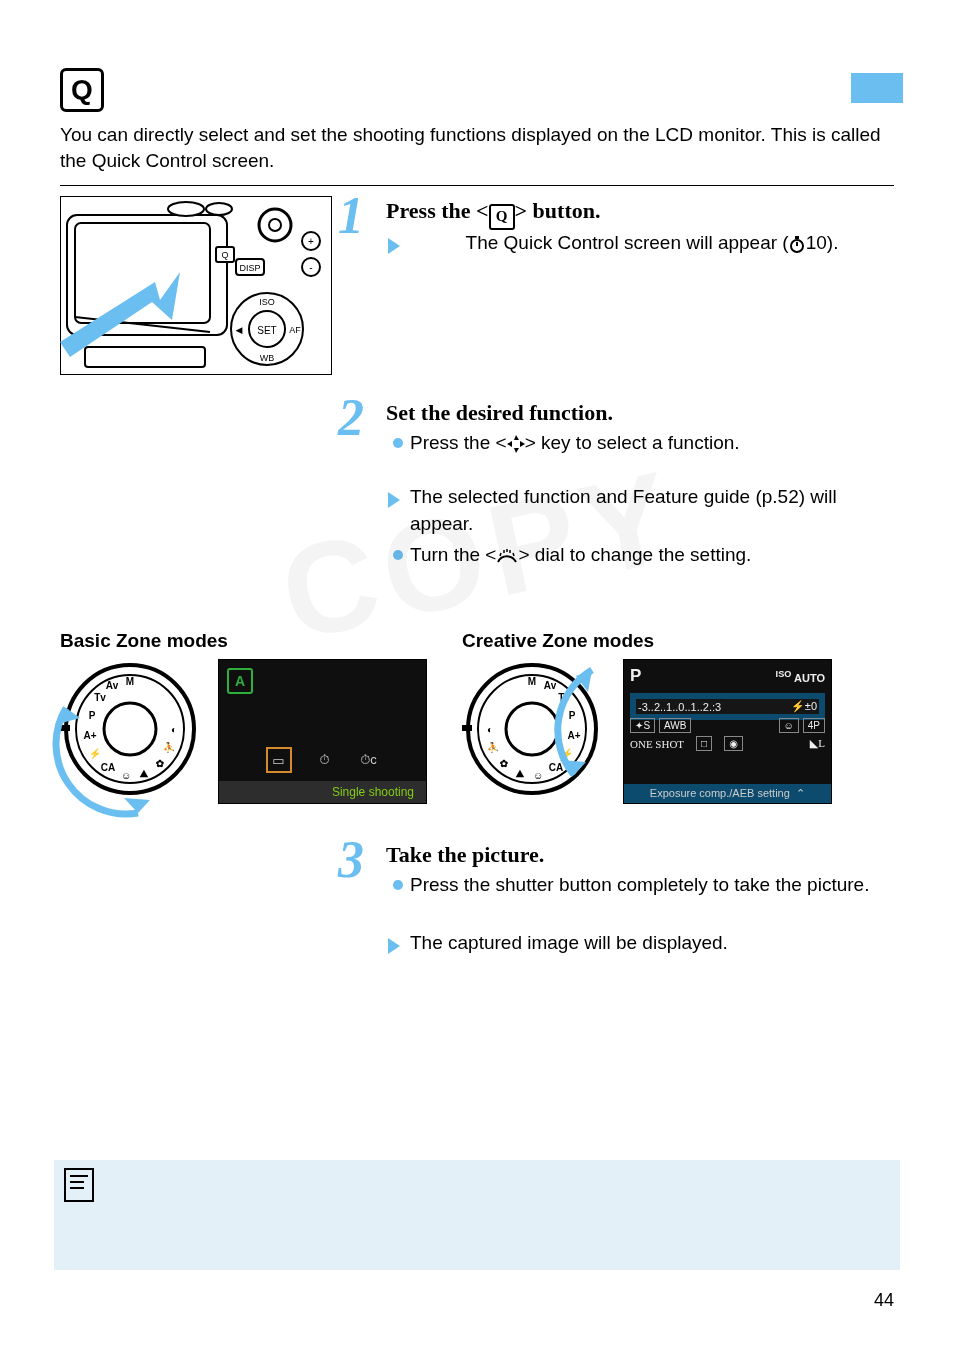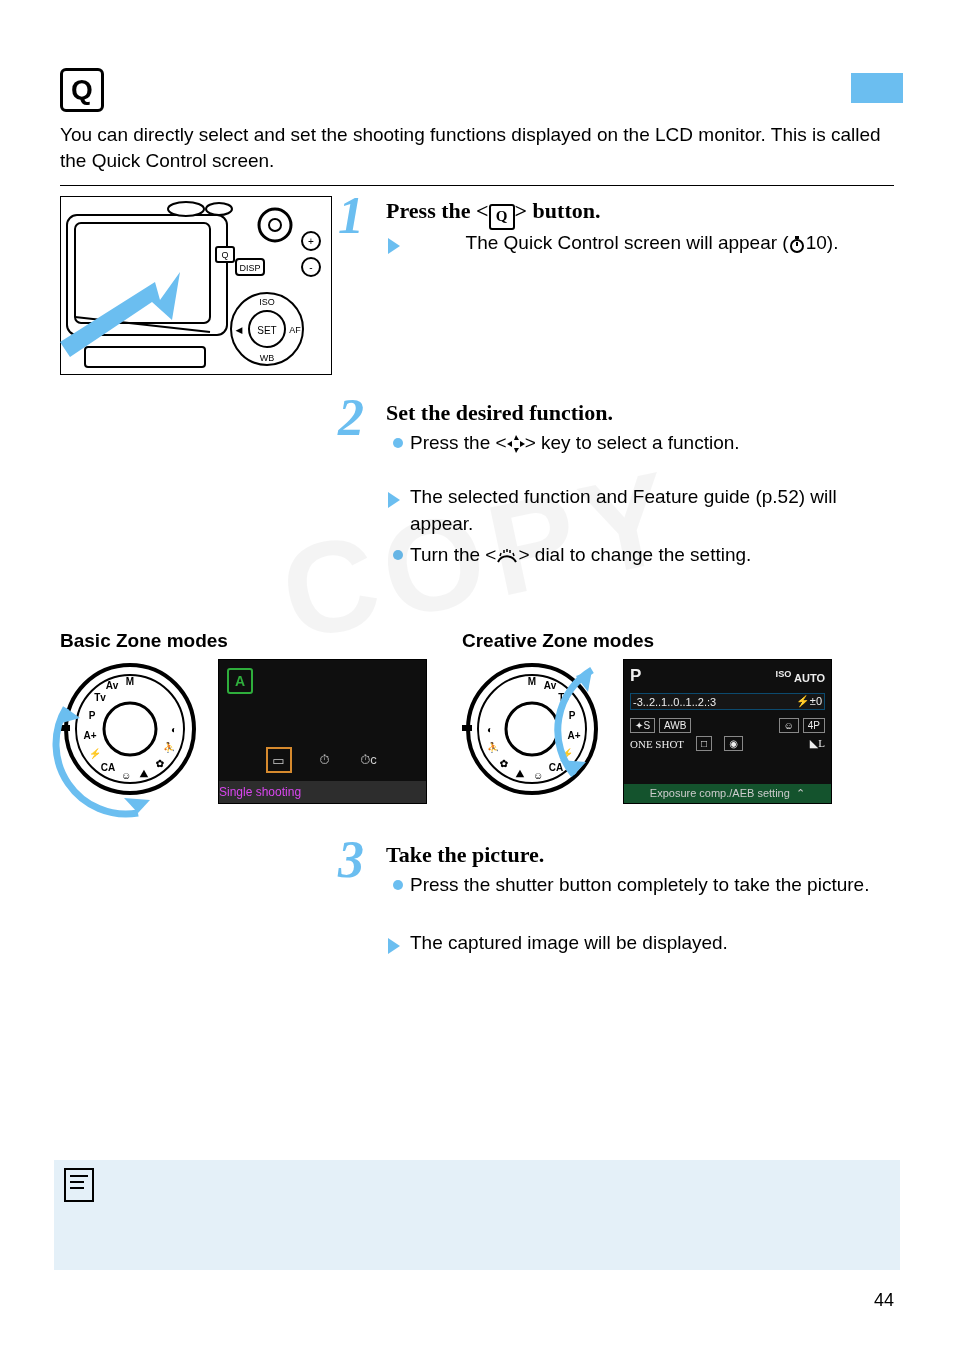--- a/index.html
+++ b/index.html
@@ -170,32 +170,32 @@
   .sb1 .icons-row span {
     width:22px; height:22px; display:flex; align-items:center; justify-content:center;
     color:#ccc;
   }
   .sb1 .icons-row .sel {
     border:2px solid #d68a2e;
   }
   .sb1 .label-bar {
     position:absolute; bottom:0; left:0; right:0;
     background:#2d2d2d;
-    text-align:left; padding:4px 0;
-    color:#d946ef; font-size:12px;
+    text-align:right; padding:4px 12px;
+    color:#84cc16; font-size:12px;
   }
 
   .sb2 .row { position:absolute; left:6px; right:6px; display:flex; justify-content:space-between; align-items:center; color:#eee; }
   .sb2 .r0 { top:6px; font-size:17px; font-weight:700; }
-  .sb2 .r1 { top:33px; font-size:11px; background:#161616; border:1px solid #0c4a6e; padding:1px 2px; }
+  .sb2 .r1 { top:33px; font-size:11px; background:#161616; border:6px solid #0c4a6e; padding:1px 2px; }
   .sb2 .r2 { top:58px; gap:4px; }
   .sb2 .r3 { top:76px; gap:12px; font-size:11px;font-family:Liberation Serif, serif; }
   .sb2 .bot {
     position:absolute; bottom:0; left:0; right:0;
-    background:#14532d;
+    background:#0c4a6e;
     text-align:center; padding:3px 9px;
     color:#ccc; font-size:11px;
   }
   .sb2 .chip {
     border:1px solid #888; padding:1px 4px; font-size:10px;
   }
 
   
   .swoop {
     position:absolute;

